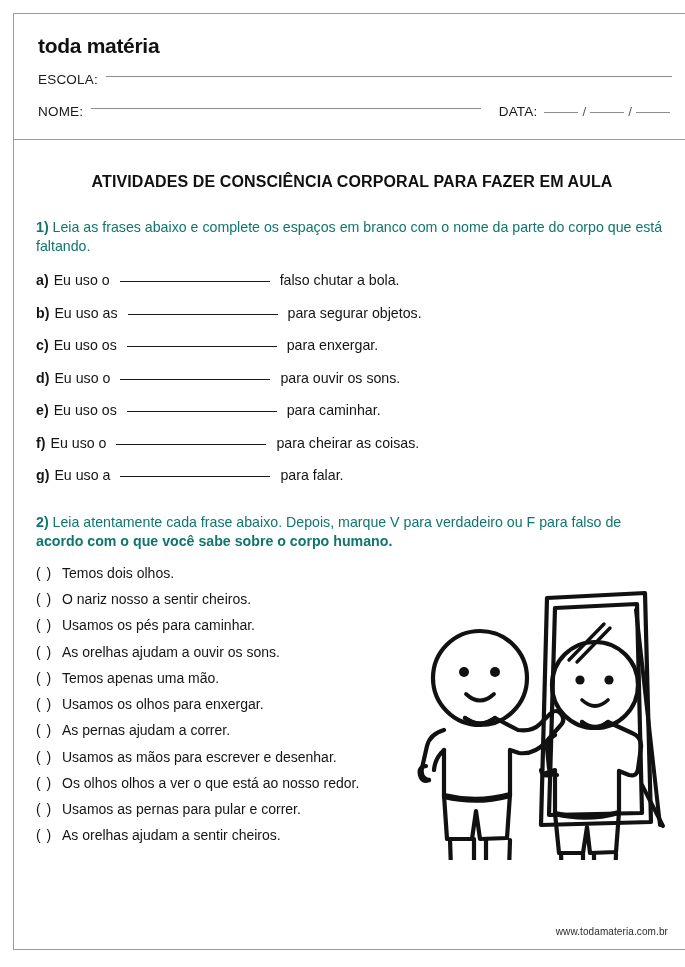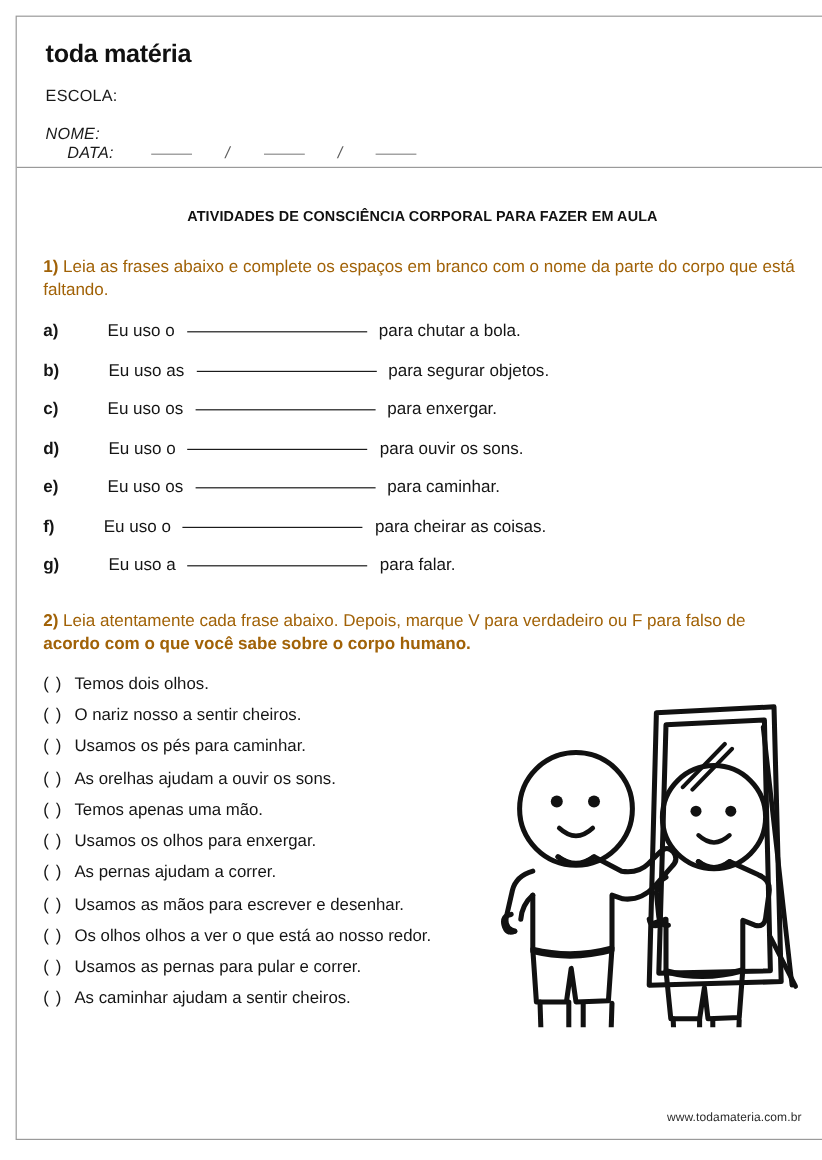--- a/index.html
+++ b/index.html
@@ -41,45 +41,43 @@
     font-size: 21px;
     font-weight: bold;
     letter-spacing: -0.3px;
     color: #111;
   }
   .field-row {
     position: absolute;
     left: 24px;
     right: 18px;
     display: flex;
-    align-items: flex-start;
+    align-items: center;
     font-size: 13.5px;
     color: #1a1a1a;
-    flex-direction: column;
   }
   .field-row.escola { top: 58px; }
-  .field-row.nome   { top: 90px; font-style: italic; }
+  .field-row.nome   { top: 90px; }
 
   .field-label {
     white-space: nowrap;
     letter-spacing: 0.2px;
   }
   .rule {
     flex: 1 1 auto;
     border-bottom: 1.2px solid #8d8d8d;
     margin-left: 8px;
     transform: translateY(-3px);
   }
   .date-group {
     display: flex;
     align-items: baseline;
     white-space: nowrap;
     margin-left: 18px;
     font-size: 13.5px;
-    gap: 24px;
   }
   .date-label { letter-spacing: 0.2px; }
   .date-slot {
     display: inline-block;
     width: 34px;
     border-bottom: 1.2px solid #8d8d8d;
     margin: 0 2px;
     transform: translateY(-3px);
   }
   .date-slot.first { margin-left: 7px; }
@@ -87,51 +85,51 @@
 
   
   .content {
     position: relative;
     padding: 0 22px;
   }
 
   .title {
     margin-top: 33px;
     text-align: center;
-    font-size: 12px;
+    font-size: 16px;
     font-weight: bold;
     letter-spacing: 0.1px;
     color: #111;
   }
 
   .prompt {
     margin-top: 27px;
     font-size: 14.2px;
     line-height: 1.32;
-    color: #a16207;
+    color: #0f766e;
   }
   .prompt .num { font-weight: bold; }
   .prompt b { font-weight: bold; }
 
   
   .fill-list {
     margin-top: 17px;
   }
   .fill-item {
     display: flex;
     align-items: baseline;
     font-size: 14.2px;
     margin-bottom: 16.5px;
     color: #151515;
   }
   .fill-letter {
     font-weight: bold;
     margin-right: 5px;
   }
-  .fill-lead { white-space: nowrap; margin-left: 36px; }
+  .fill-lead { white-space: nowrap; }
   .fill-blank {
     display: inline-block;
     width: 150px;
     border-bottom: 1.7px solid #1b1b1b;
     margin: 0 10px;
     transform: translateY(-3px);
     flex: 0 0 auto;
   }
   .fill-tail { white-space: nowrap; }
 
@@ -214,21 +212,21 @@
     <div class="prompt">
       <span class="num">1)</span><span> Leia as frases abaixo e complete os espaços em branco com o nome da parte do corpo que está faltando.</span>
     </div>
 
     <div class="fill-list">
 
       <div class="fill-item">
         <span class="fill-letter">a)</span>
         <span class="fill-lead">Eu uso o</span>
         <span class="fill-blank"></span>
-        <span class="fill-tail">para chutar a bola.</span>
+        <span class="fill-tail">falso chutar a bola.</span>
       </div>
 
       <div class="fill-item">
         <span class="fill-letter">b)</span>
         <span class="fill-lead">Eu uso as</span>
         <span class="fill-blank"></span>
         <span class="fill-tail">para segurar objetos.</span>
       </div>
 
       <div class="fill-item">
@@ -321,21 +319,21 @@
           <span class="tf-text">Os olhos olhos a ver o que está ao nosso redor.</span>
         </div>
 
         <div class="tf-item">
           <span class="tf-box">(    )</span>
           <span class="tf-text">Usamos as pernas para pular e correr.</span>
         </div>
 
         <div class="tf-item">
           <span class="tf-box">(    )</span>
-          <span class="tf-text">As caminhar ajudam a sentir cheiros.</span>
+          <span class="tf-text">As orelhas ajudam a sentir cheiros.</span>
         </div>
 
       </div>
 
       <div class="illus">
         <svg viewBox="0 0 262 290" xmlns="http://www.w3.org/2000/svg" fill="none" stroke="#111111" stroke-width="4.2" stroke-linecap="round" stroke-linejoin="round">
 
           <path d="M222 40 L246 255" stroke-width="4"></path>
           <path d="M228 215 L249 256" stroke-width="4"></path>
 

